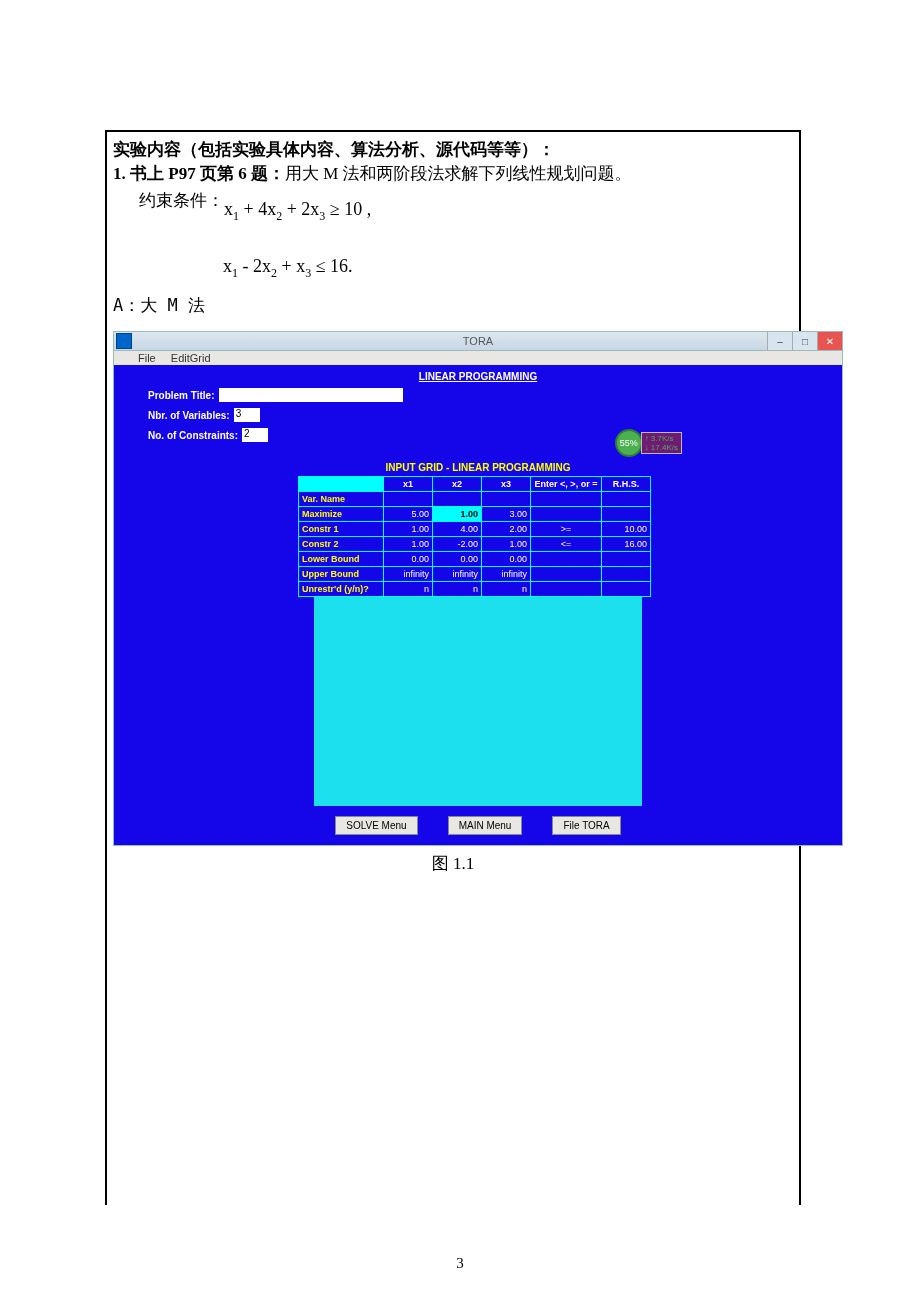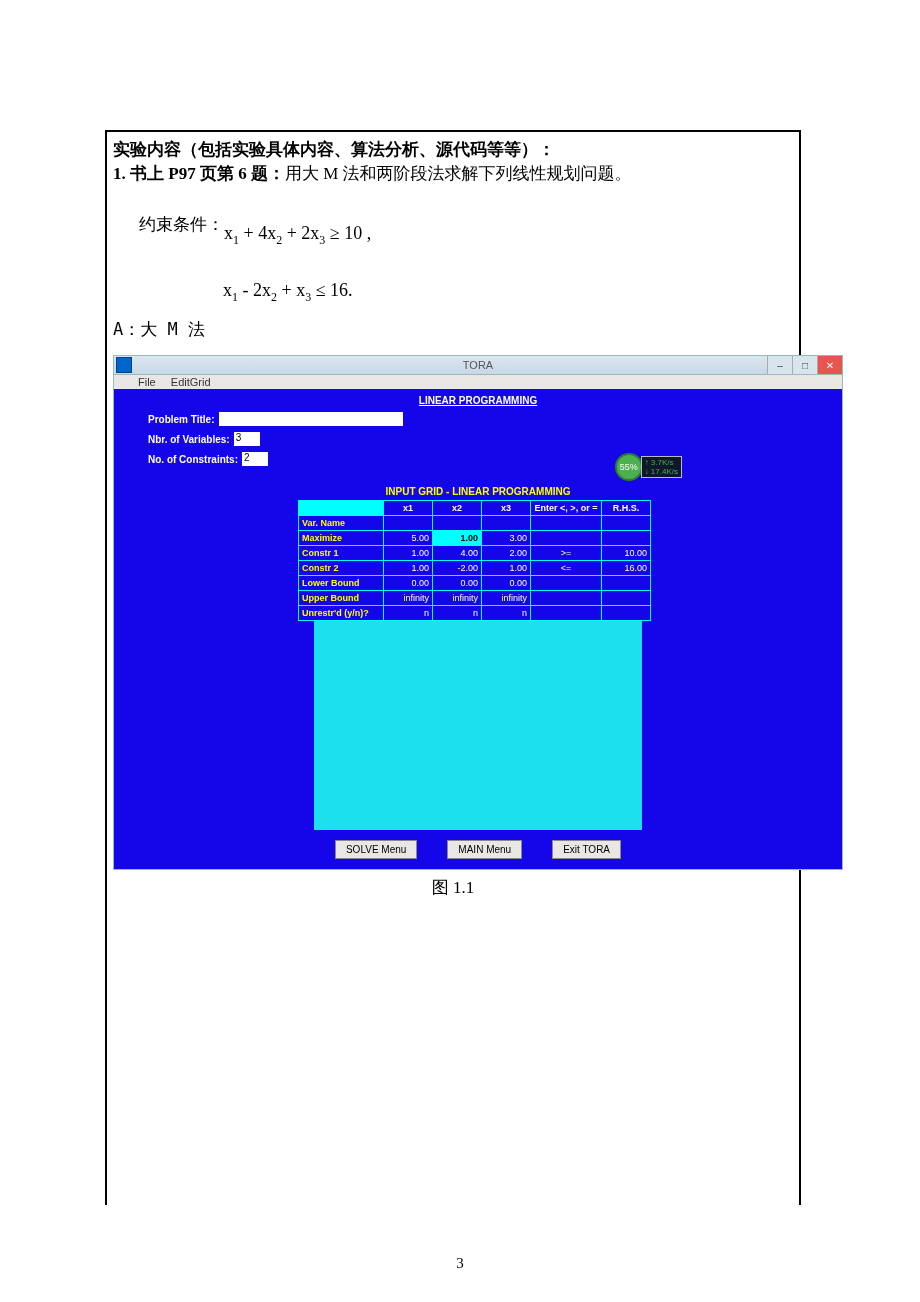--- a/index.html
+++ b/index.html
@@ -35,37 +35,37 @@
   table.grid th,table.grid td{border:1px solid #0ff;padding:1px 3px;text-align:right;height:12px}
   table.grid th{background:#1406E8;color:#fff;font-weight:bold;text-align:center}
   table.grid td.lbl{color:#ff0;font-weight:bold;text-align:left;background:#1406E8;width:78px}
   table.grid td.edit{background:#0ff;color:#000;font-weight:bold}
   table.grid td.num{background:#1406E8;color:#fff;width:42px}
   .cyan-area{background:#1CE0EE;flex:1;margin:0 200px 0 200px}
   .btnrow{display:flex;justify-content:center;gap:30px;padding:10px 0}
   .btn{background:#e9e7e3;border:1px solid #888;font:10px Arial;color:#000;padding:3px 10px;display:inline-block}
   .net-badge{position:absolute;right:160px;top:64px;display:flex;align-items:center}
   .net-circle{width:24px;height:24px;border-radius:50%;background:#4CAF50;border:2px solid #2e7d32;color:#fff;font:9px Arial;display:flex;align-items:center;justify-content:center}
-  .net-txt{background:#0f172a;border:1px solid #bbb;font:8px Arial;color:#666;padding:1px 3px;margin-left:-2px}
+  .net-txt{background:#701a75;border:1px solid #bbb;font:8px Arial;color:#666;padding:1px 3px;margin-left:-2px}
   .net-txt span{color:#4CAF50}
   .caption{text-align:center;font-size:17px;margin-top:6px;font-family:"SimSun",serif}
   .pagenum{position:absolute;bottom:30px;left:0;width:920px;text-align:center;font:15px "Times New Roman",serif;color:#000}
 </style>
 </head>
 <body>
 
 <div class="page">
   <div class="content-frame">
     <div class="h1">实验内容（包括实验具体内容、算法分析、源代码等等）：</div>
     <div class="ptxt">
       <span class="cjk-num" style="font-weight:bold">1. 书上 P97 页第 6 题：</span><span>用大 M 法和两阶段法求解下列线性规划问题。</span>
     </div>
 
 
-    <div style="margin-top:27px;display:flex">
+    <div style="margin-top:3px;display:flex">
       <span class="ptxt" style="margin-left:26px">约束条件：</span>
       <span class="eq2">x<sub>1</sub> + 4x<sub>2</sub> + 2x<sub>3</sub> ≥ 10 ,</span>
     </div>
 
     <div class="eq" style="margin-top:10px">
       x<sub>1</sub> - 2x<sub>2</sub> + x<sub>3</sub> ≤ 16.
     </div>
 
     <div class="section mono">A：大 M 法</div>
 
@@ -176,21 +176,21 @@
                 </tr>
           </tbody>
             </table>
         </div>
 
         <div class="cyan-area"></div>
 
         <div class="btnrow">
           <span class="btn">SOLVE Menu</span>
           <span class="btn">MAIN Menu</span>
-          <span class="btn">Exit TORA</span>
+          <span class="btn">File TORA</span>
         </div>
       </div>
     </div>
 
     <div class="caption">图 1.1</div>
   </div>
   <div class="pagenum">3</div>
 </div>
 
 </body></html>

